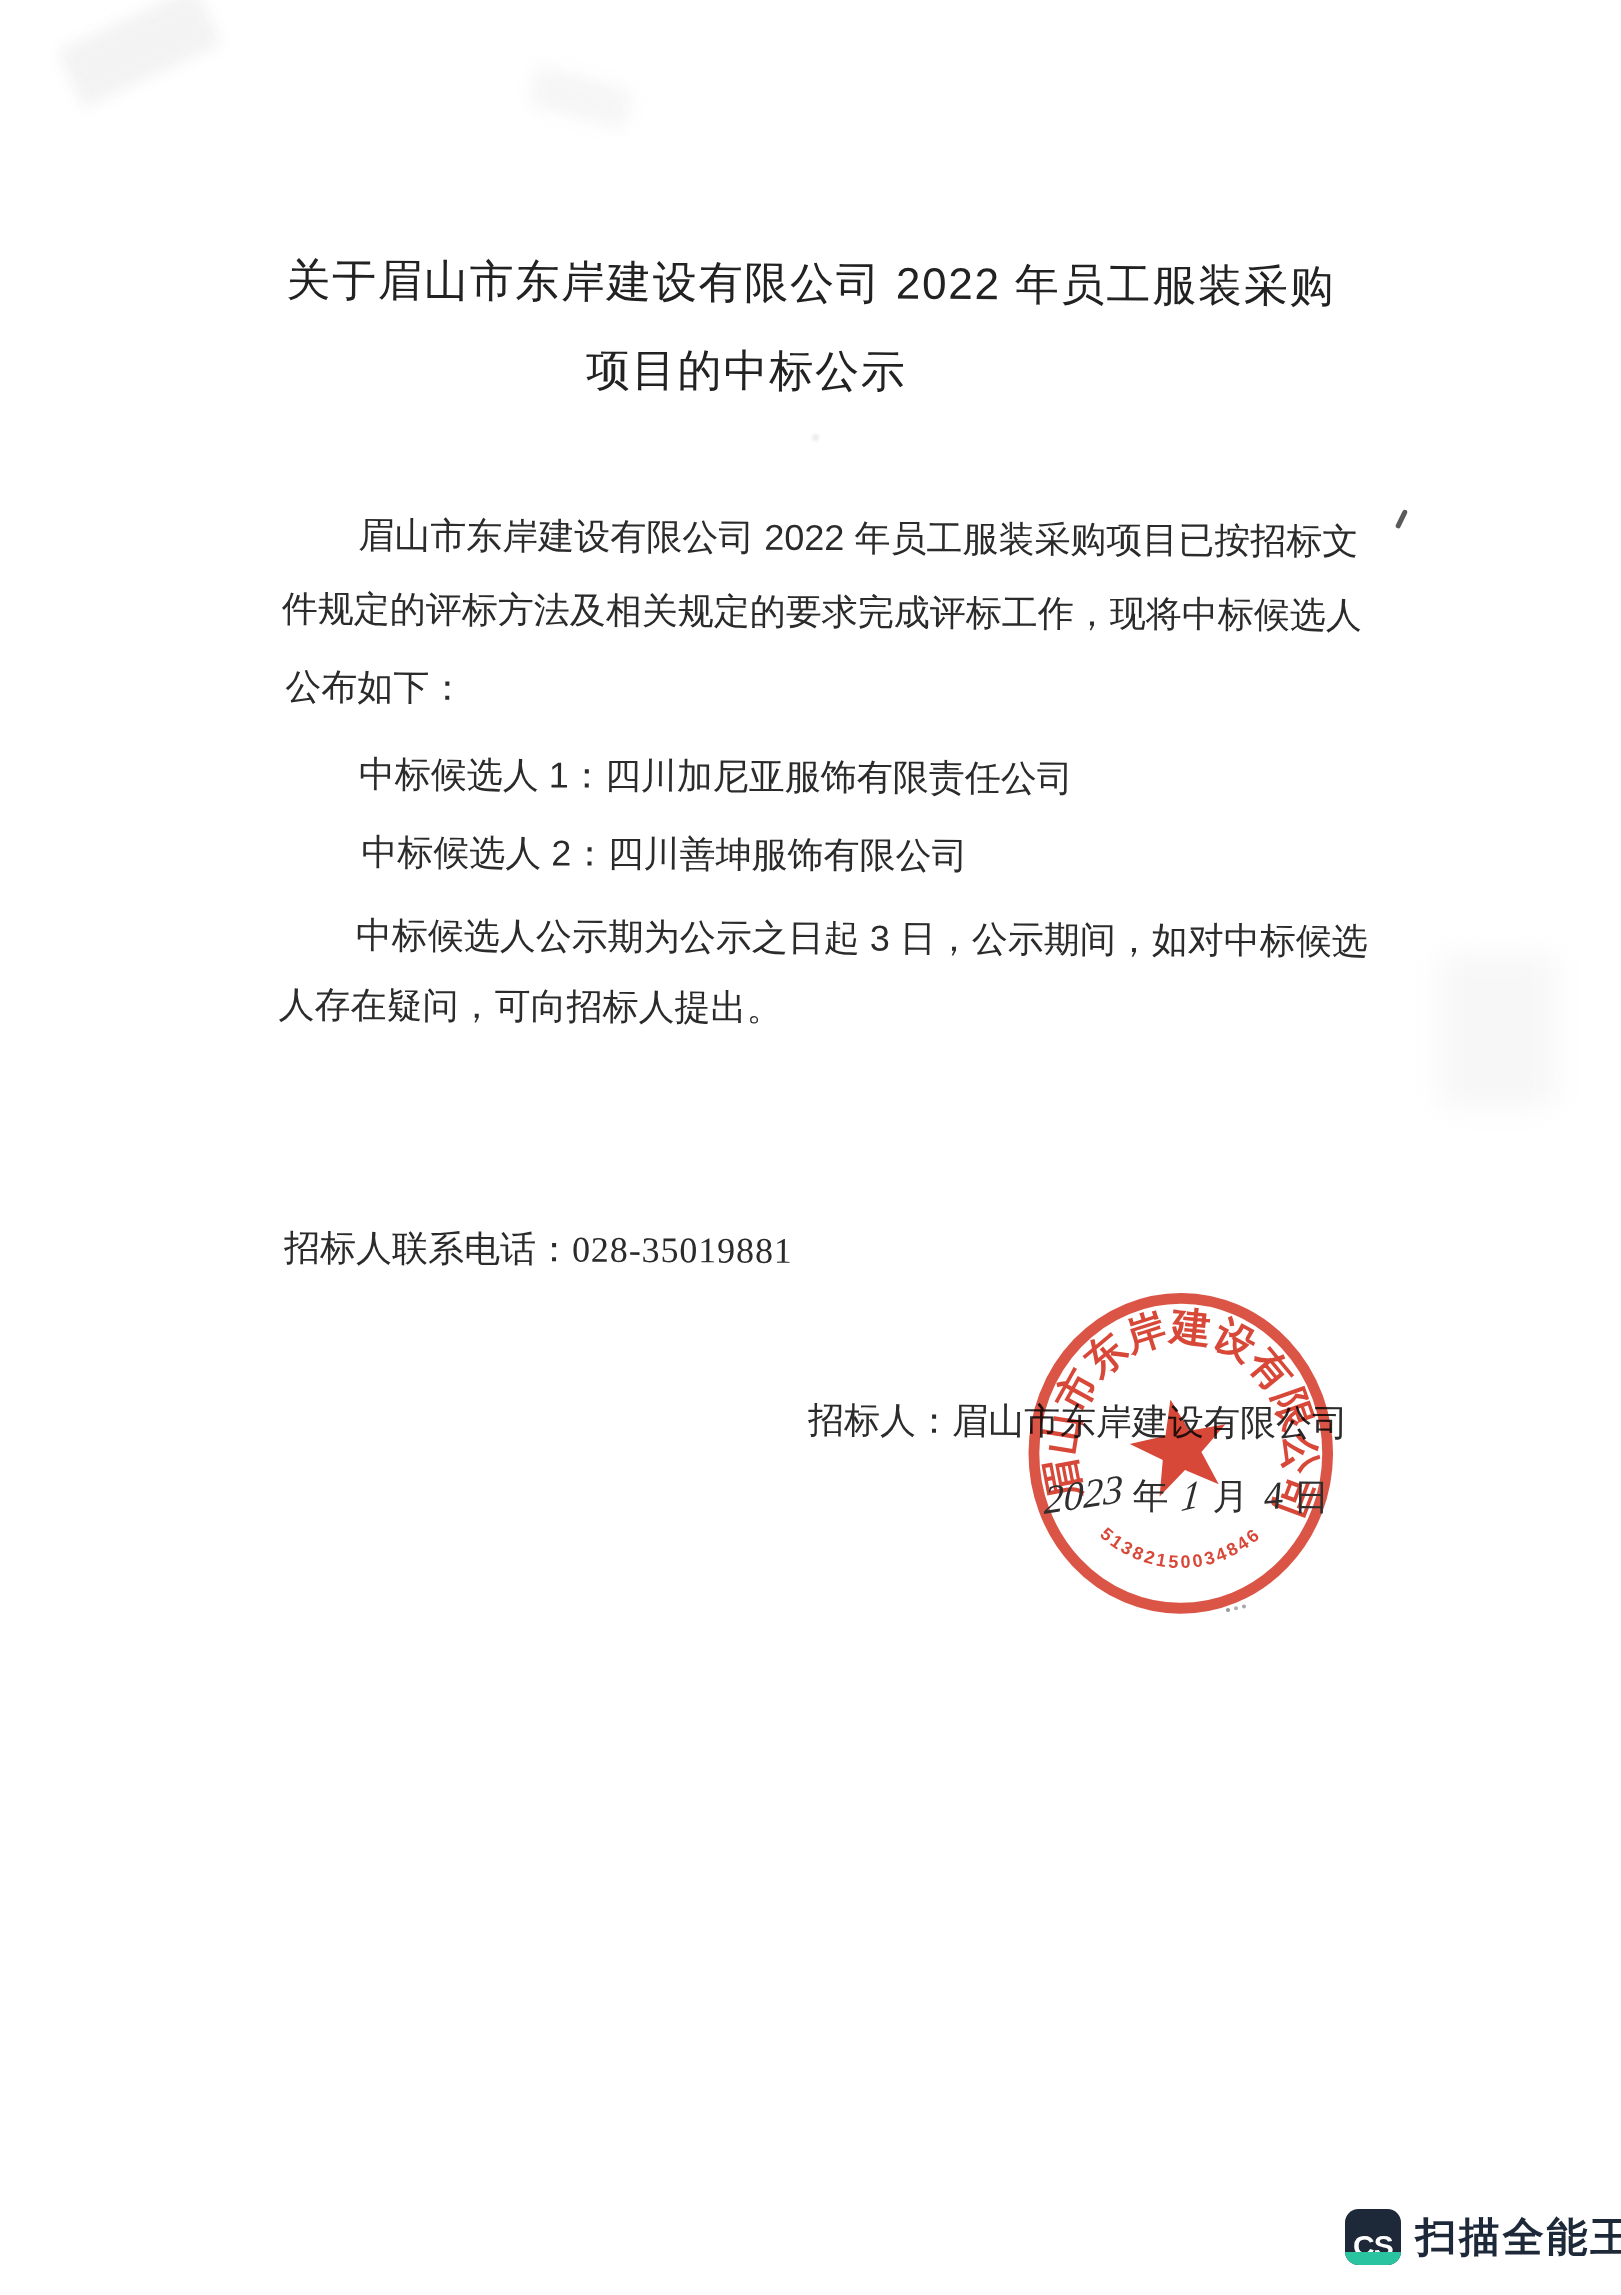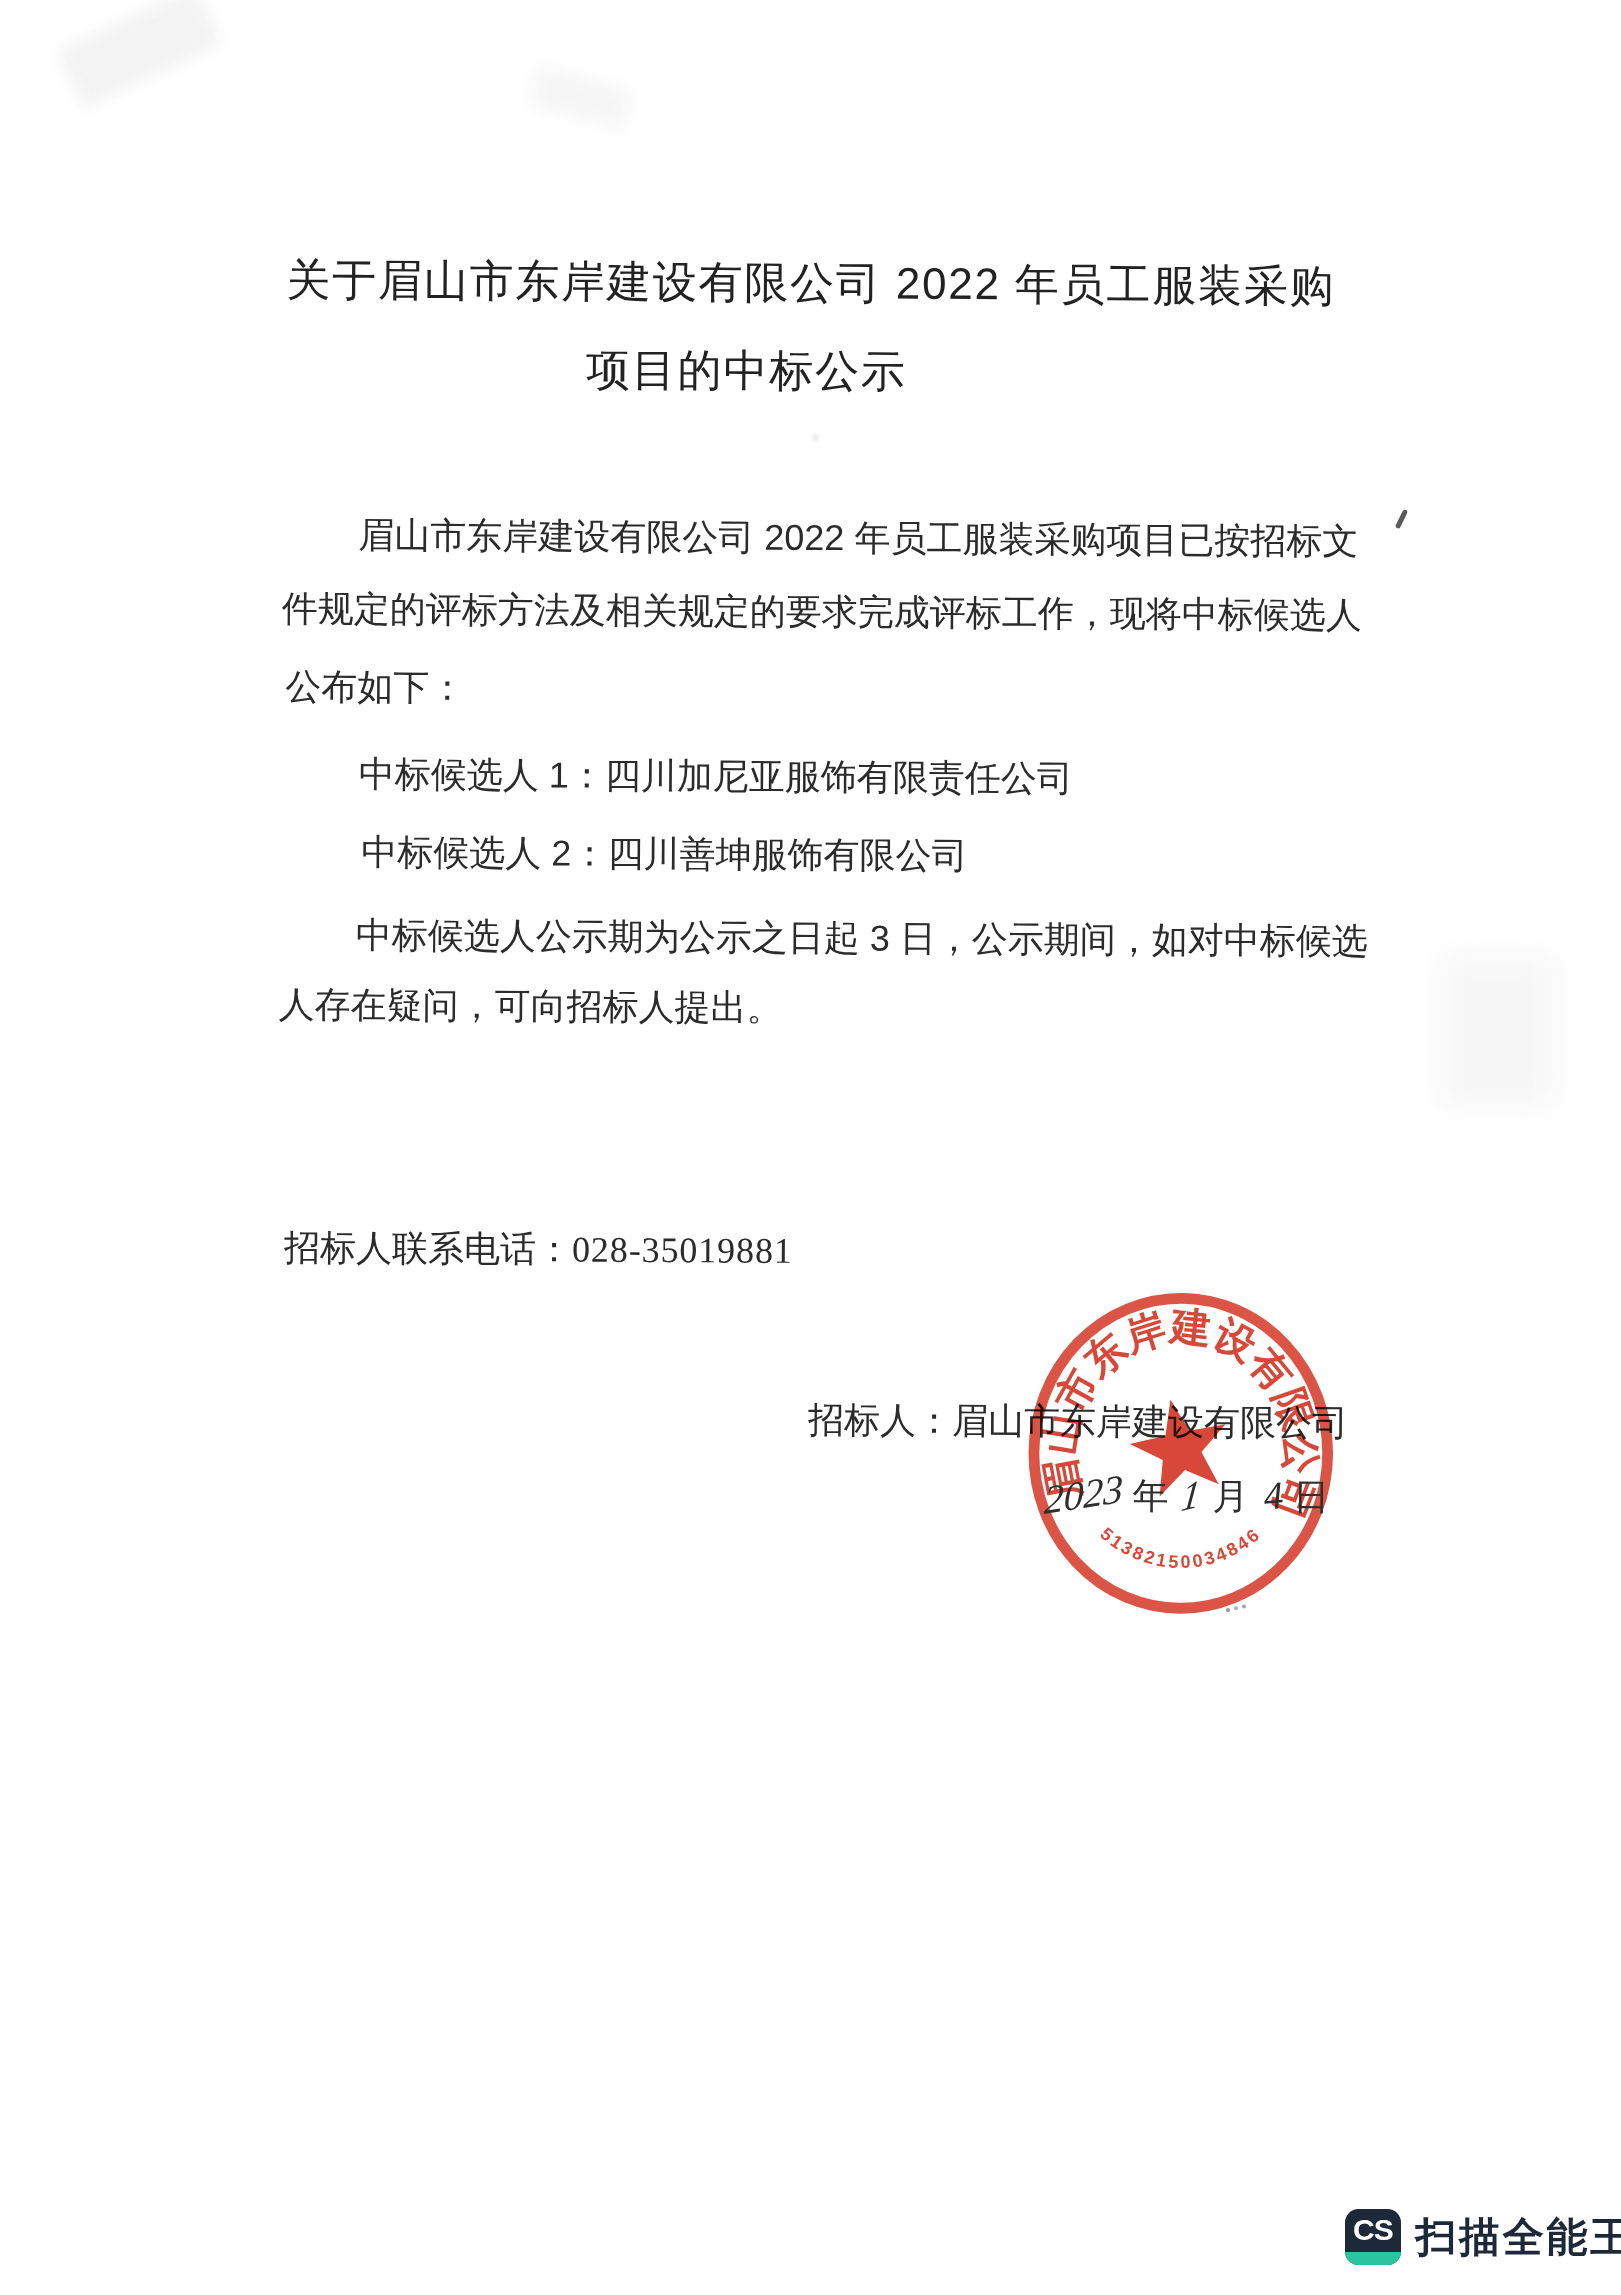--- a/index.html
+++ b/index.html
@@ -51,21 +51,21 @@
     mix-blend-mode:multiply; opacity:.94; z-index:5;
   }
 
   
   .watermark { position:absolute; left:1345px; top:2209px; display:flex; align-items:center; }
   .cs-icon {
     position:relative; width:56px; height:56px; border-radius:13.5px;
     background:#1d2838; overflow:hidden; flex:0 0 auto;
   }
   .cs-icon .cs-text {
-    position:absolute; top:0; left:0; width:100%; height:42px;
+    position:absolute; top:16px; left:0; width:100%; height:42px;
     display:flex; align-items:center; justify-content:center;
     color:#fff; font-weight:700; font-size:30px; letter-spacing:-0.9px;
   }
   .cs-icon .cs-teal { position:absolute; bottom:0; left:0; width:100%; height:13.5px; background:#2bc4a1; }
   .wm-name { margin-left:14.4px; font-size:41px; font-weight:700; color:#1d2838; letter-spacing:2.7px; white-space:nowrap; }
 
   
   .art { position:absolute; pointer-events:none; }
   .art-smudge1 { left:63px; top:16px; width:153px; height:63px; background:#f3f3f3; filter:blur(8px); transform:rotate(-25deg); }
   .art-smudge2 { left:531px; top:77px; width:99px; height:41px; background:#f6f6f6; filter:blur(9px); transform:rotate(15deg); }

